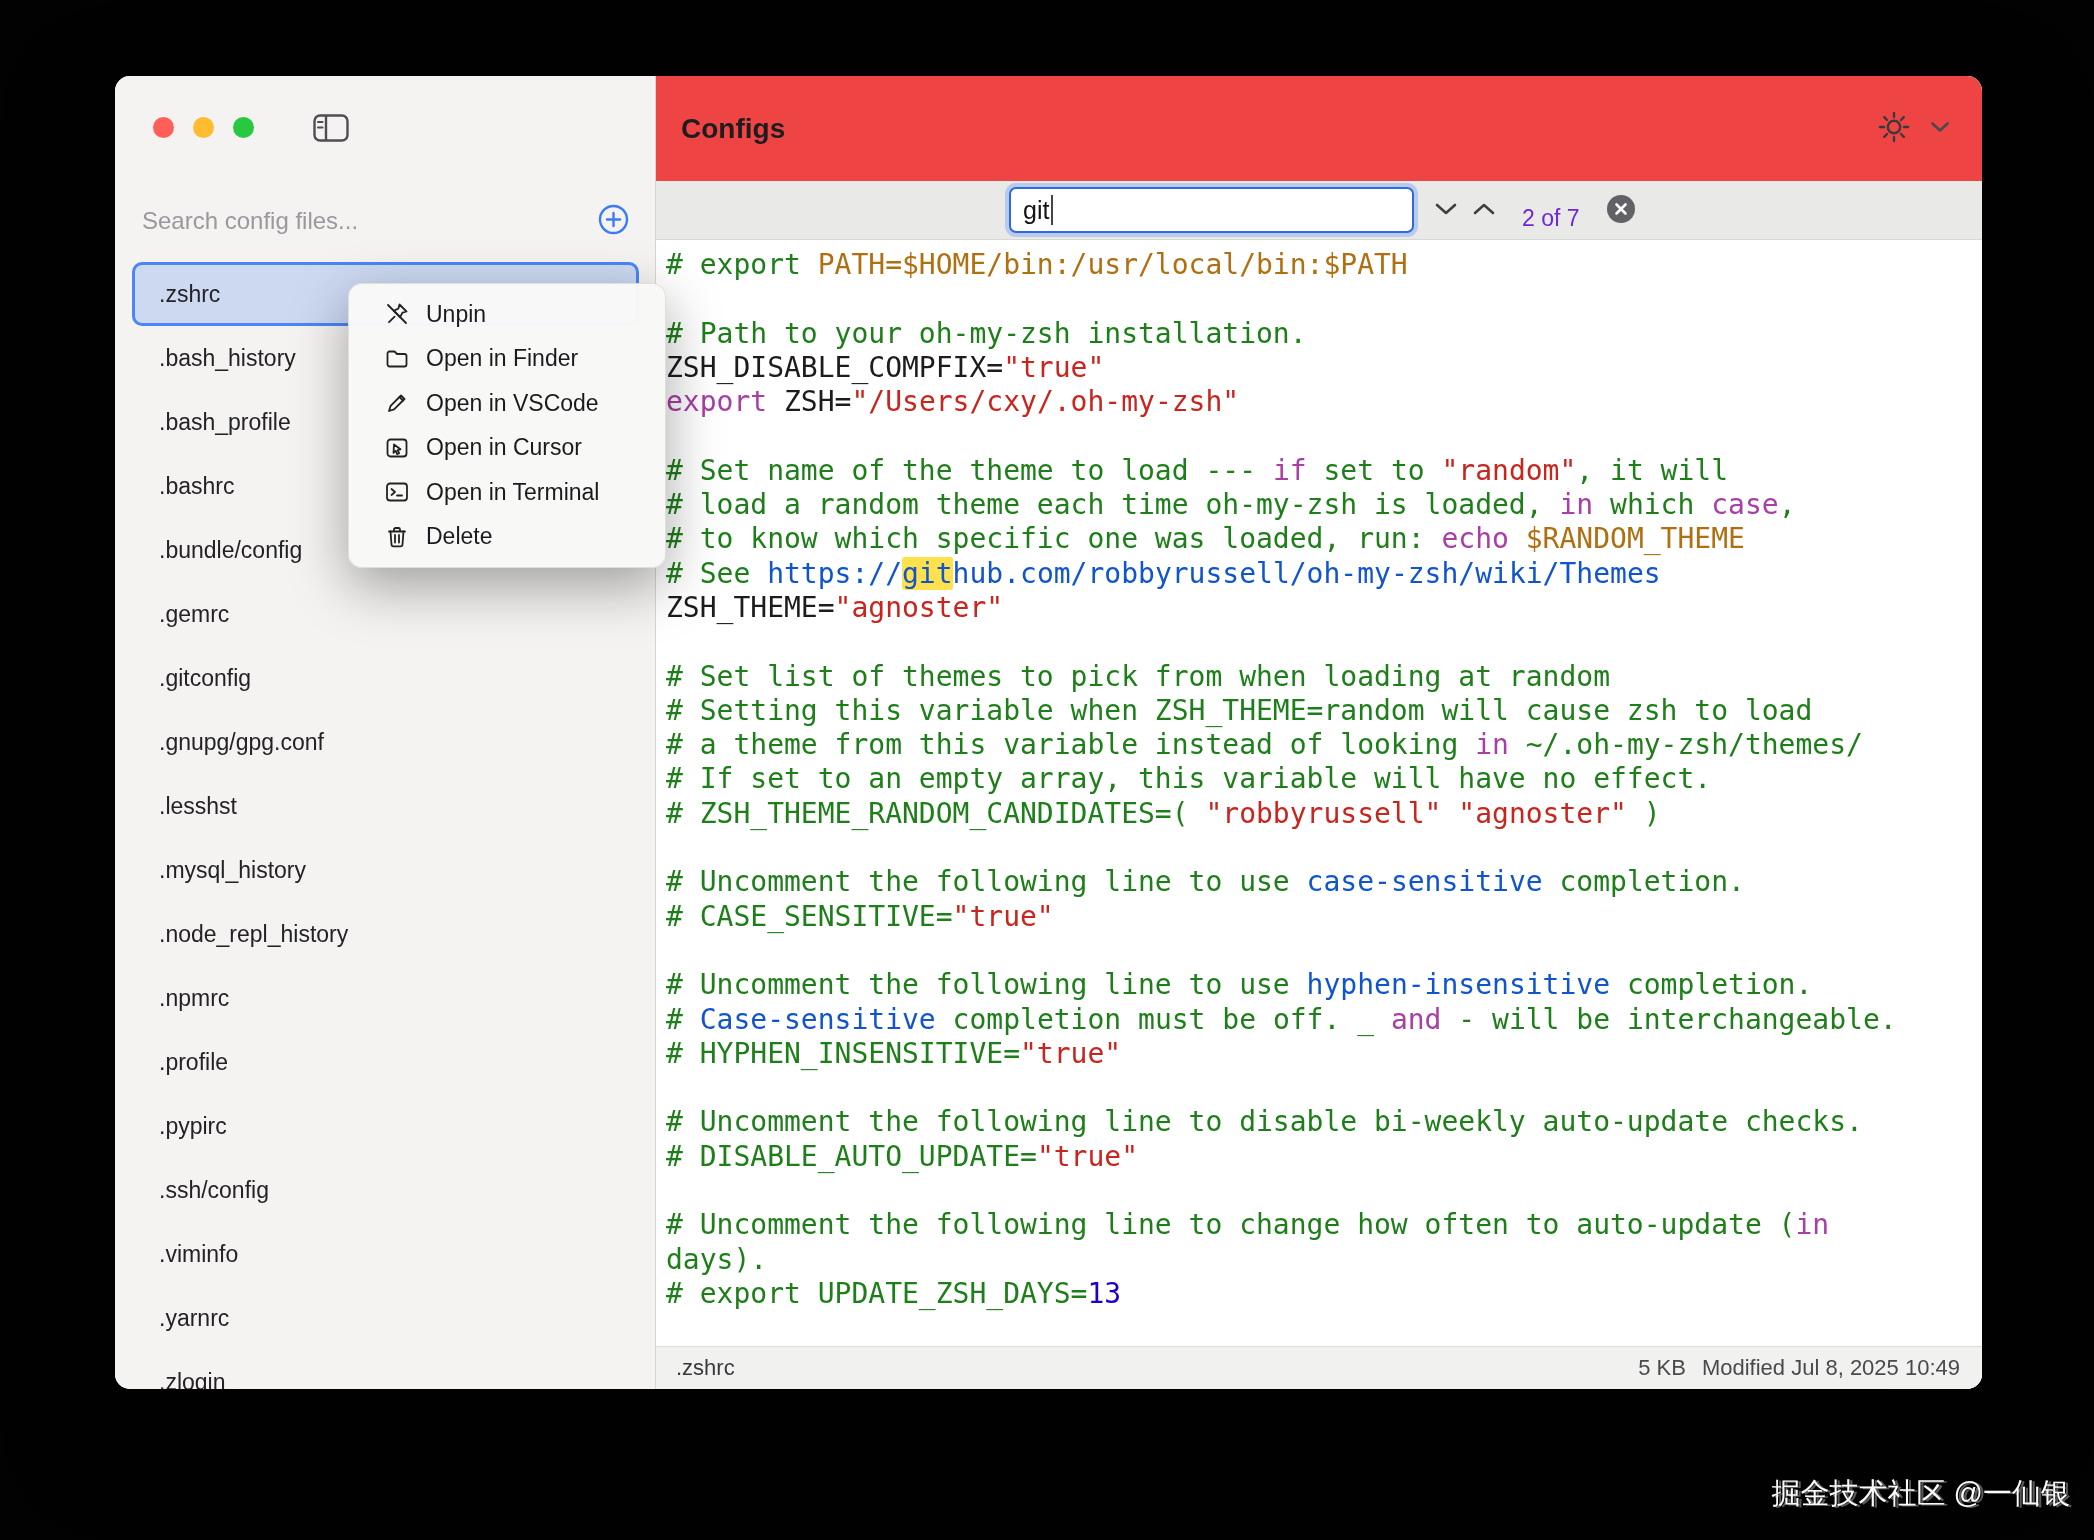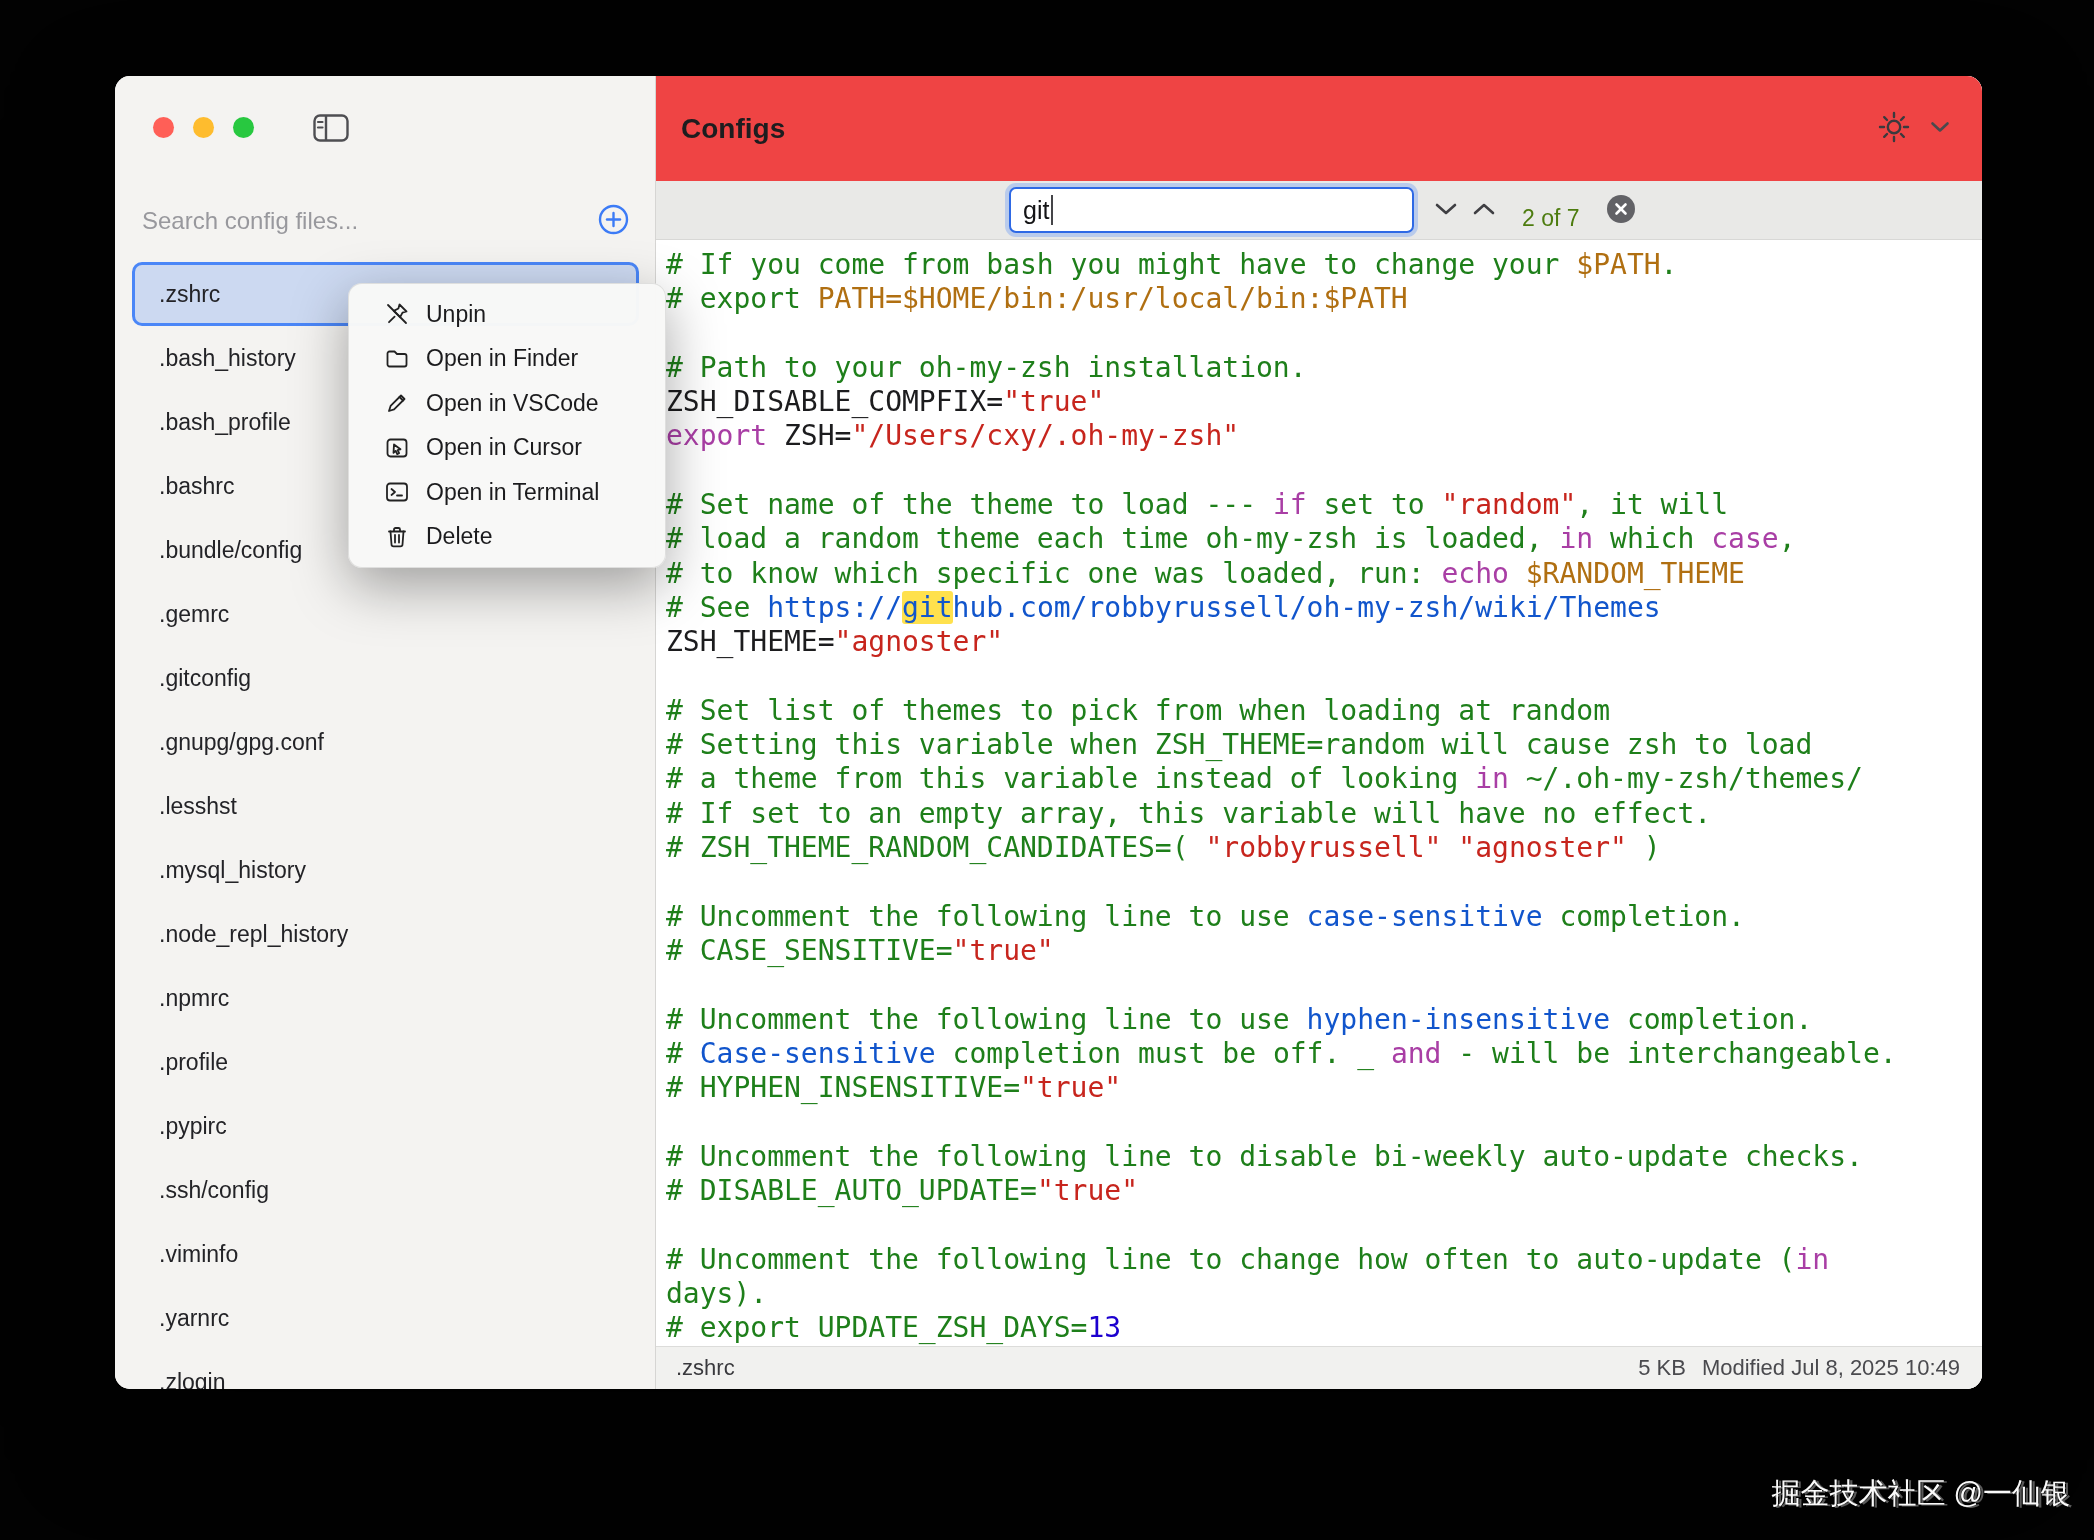--- a/index.html
+++ b/index.html
@@ -20,21 +20,21 @@
   .content{flex:1;display:flex;flex-direction:column;background:#fff;min-width:0;}
   .toolbar{height:105px;background:#ef4444;display:flex;align-items:center;padding:0 28px 0 25px;}
   .page-title{font-size:28px;font-weight:700;color:#1d1d1f;}
   .toolbar-right{margin-left:auto;display:flex;align-items:center;gap:10px;}
   .icon-btn{background:none;border:none;display:flex;align-items:center;justify-content:center;cursor:pointer;padding:4px;}
   .find-bar{height:59px;background:#e9e9e7;border-bottom:1px solid #d8d8d6;display:flex;align-items:center;padding-left:353px;}
   .find-input{width:405px;height:46px;background:#fff;border:2px solid #2e69e5;border-radius:7px;box-shadow:0 0 0 4px rgba(77,135,247,.30);display:flex;align-items:center;padding:0 12px;font-size:25px;color:#141416;cursor:text;}
   .caret{width:2px;height:30px;background:#454549;margin-left:2px;}
   .find-nav{margin-left:16px;}
   .find-nav + .find-nav{margin-left:6px;}
-  .match-count{font-size:23px;color:#4d7c0f;margin-left:22px;margin-top:17px;}
+  .match-count{font-size:23px;color:#6d28d9;margin-left:22px;margin-top:17px;}
   .find-close{margin-left:22px;}
   .code{flex:1;padding:8px 20px 0 10px;font-family:"DejaVu Sans Mono","Liberation Mono",monospace;font-size:28px;overflow:hidden;}
   .code-line{height:34.3px;line-height:34.3px;white-space:pre;}
   .cm{color:var(--comment,#1e7f1a);}
   .st{color:var(--string,#c7251d);}
   .va{color:var(--variable,#b06f11);}
   .kw{color:var(--keyword,#a93ea5);}
   .ur{color:var(--link,#1155cc);}
   .nu{color:var(--number,#1c00cf);}
   .pl{color:var(--plain,#1c1c1e);}
@@ -161,21 +161,20 @@
             <svg width="30" height="30" viewBox="0 0 30 30">
               <circle cx="15" cy="15" r="14" fill="#626266"></circle>
               <line x1="10.5" y1="10.5" x2="19.5" y2="19.5" stroke="#fff" stroke-width="2.6" stroke-linecap="round"></line>
               <line x1="19.5" y1="10.5" x2="10.5" y2="19.5" stroke="#fff" stroke-width="2.6" stroke-linecap="round"></line>
             </svg>
           </span>
         </button>
       </div>
 
       <div class="code">
-          <div class="code-line"><span class="cm"># If you come from bash you might have to change your </span><span class="va">$PATH</span><span class="cm">.</span></div>
           <div class="code-line"><span class="cm"># export </span><span class="va">PATH=$HOME/bin:/usr/local/bin:$PATH</span></div>
           <div class="code-line"></div>
           <div class="code-line"><span class="cm"># Path to your oh-my-zsh installation.</span></div>
           <div class="code-line"><span class="pl">ZSH_DISABLE_COMPFIX=</span><span class="st">"true"</span></div>
           <div class="code-line"><span class="kw">export</span><span class="pl"> ZSH=</span><span class="st">"/Users/cxy/.oh-my-zsh"</span></div>
           <div class="code-line"></div>
           <div class="code-line"><span class="cm"># Set name of the theme to load --- </span><span class="kw">if</span><span class="cm"> set to </span><span class="st">"random"</span><span class="cm">, it will</span></div>
           <div class="code-line"><span class="cm"># load a random theme each time oh-my-zsh is loaded, </span><span class="kw">in</span><span class="cm"> which </span><span class="kw">case</span><span class="cm">,</span></div>
           <div class="code-line"><span class="cm"># to know which specific one was loaded, run: </span><span class="kw">echo</span><span class="cm"> </span><span class="va">$RANDOM_THEME</span></div>
           <div class="code-line"><span class="cm"># See </span><span class="ur">https://</span><span class="ur hl">git</span><span class="ur">hub.com/robbyrussell/oh-my-zsh/wiki/Themes</span></div>

